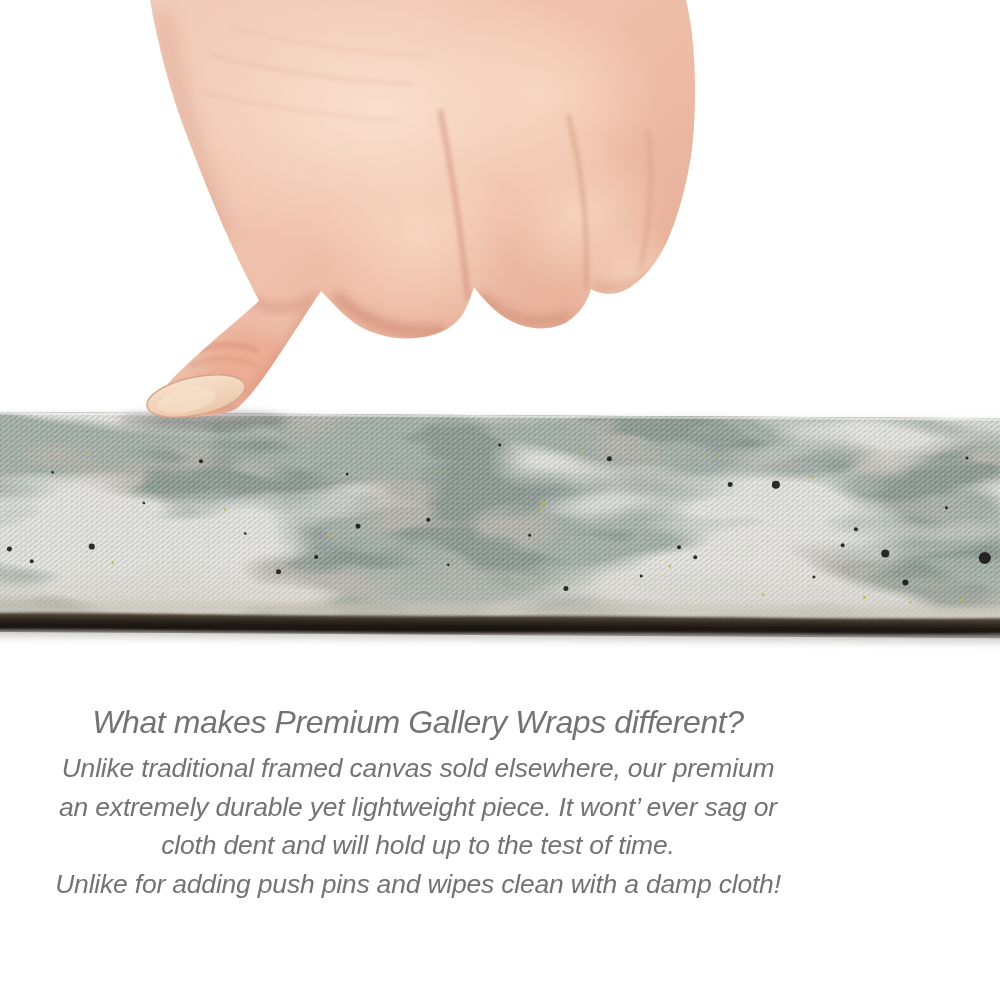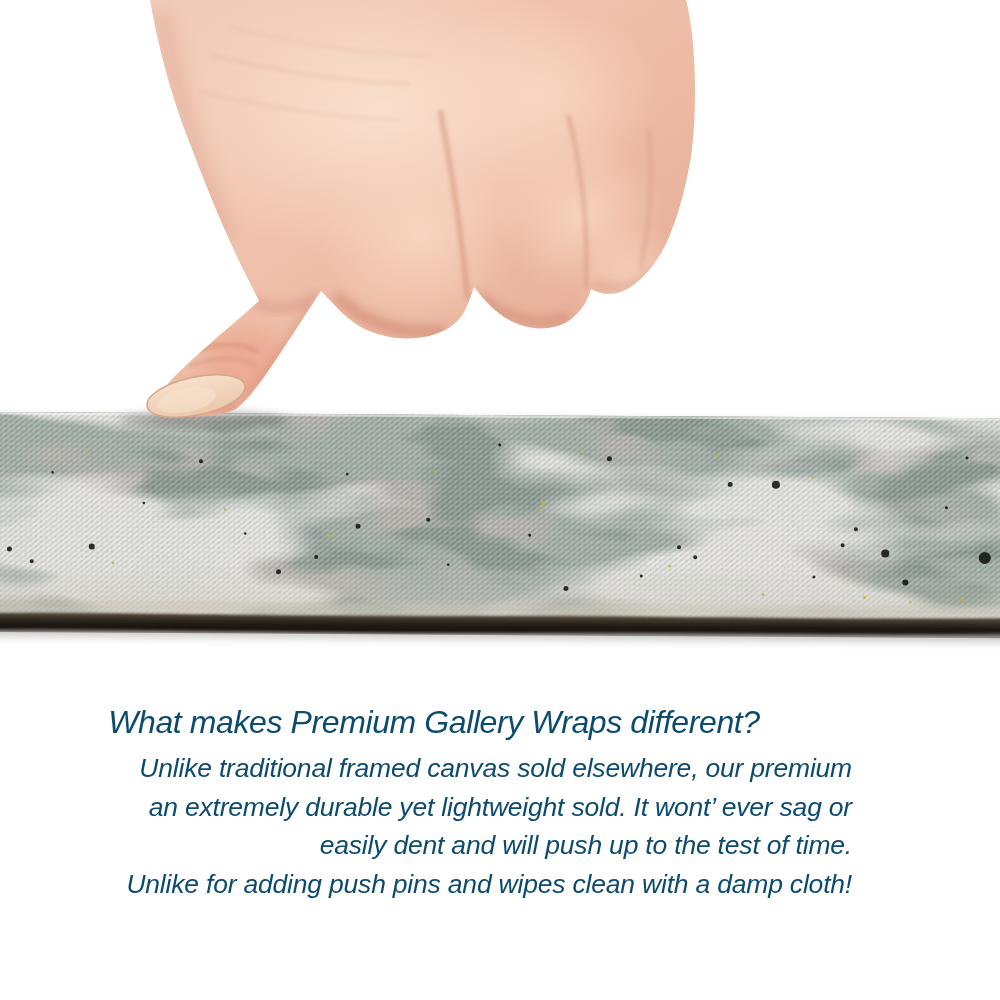--- a/index.html
+++ b/index.html
@@ -12,30 +12,30 @@
   .hand-wrap{position:absolute;left:0;top:0;width:760px;height:432px;z-index:3;}
   .hand-wrap svg{display:block;width:100%;height:100%;}
   .strip-wrap{
     position:absolute;left:-8px;top:412px;width:1016px;height:220px;z-index:2;
     transform:rotate(0.35deg);transform-origin:0 0;
     box-shadow:0 4px 9px rgba(70,65,58,0.28);
     background:#b7b5af;
   }
   .strip-wrap svg{display:block;width:100%;height:100%;}
   .info{
-    position:absolute;left:16px;top:702px;width:836px;z-index:1;
-    text-align:center;color:#0c4a6e;font-style:italic;
+    position:absolute;left:0;top:702px;width:836px;z-index:1;
+    text-align:center;color:#737373;font-style:italic;
   }
   .info .headline{
     font-size:32px;line-height:40px;margin:0 0 7px;font-weight:400;
     letter-spacing:-0.4px;white-space:nowrap;
   }
   .info p{
     font-size:26.5px;line-height:38.5px;margin:0;font-weight:400;
-    letter-spacing:-0.2px;white-space:nowrap;text-align:right;
+    letter-spacing:-0.2px;white-space:nowrap;
   }
 </style>
 </head>
 <body>
 
 <div class="stage">
 
   <div class="hand-wrap">
     <svg viewBox="0 0 760 432">
       <defs>
@@ -253,18 +253,18 @@
 
       <rect y="188" width="1000" height="13" fill="#c9c4b8" opacity="0.5" filter="url(#c-b2)"></rect>
       <path d="M0,201 C140,199 300,203 480,201 C660,199 830,203 1000,200 L1000,215 C860,218 700,215 540,217 C360,219 170,216 0,217 Z" fill="url(#c-edgeG)" filter="url(#c-b1)"></path>
       <path d="M0,214 L1000,212 L1000,219 L0,220 Z" fill="#141110" opacity="0.55" filter="url(#c-b2)"></path>
     </svg>
   </div>
 
   <div class="info">
     <h1 class="headline">What makes Premium Gallery Wraps different?</h1>
     <p>Unlike traditional framed canvas sold elsewhere, our premium</p>
-    <p>an extremely durable yet lightweight sold. It wont’ ever sag or</p>
-    <p>easily dent and will push up to the test of time.</p>
+    <p>an extremely durable yet lightweight piece. It wont’ ever sag or</p>
+    <p>cloth dent and will hold up to the test of time.</p>
     <p>Unlike for adding push pins and wipes clean with a damp cloth!</p>
   </div>
 
 </div>
 
 </body></html>

